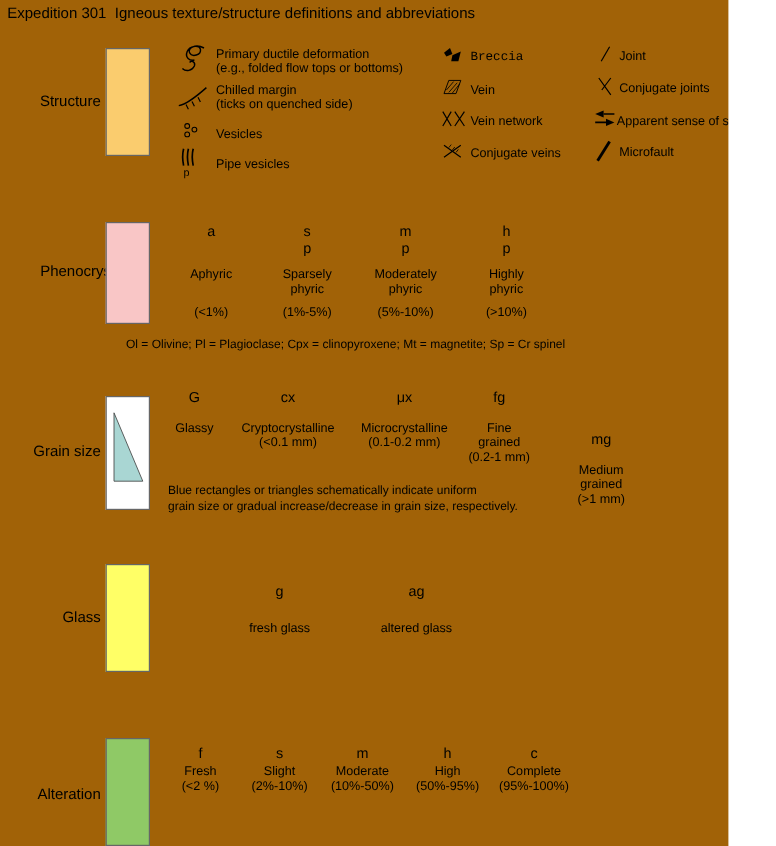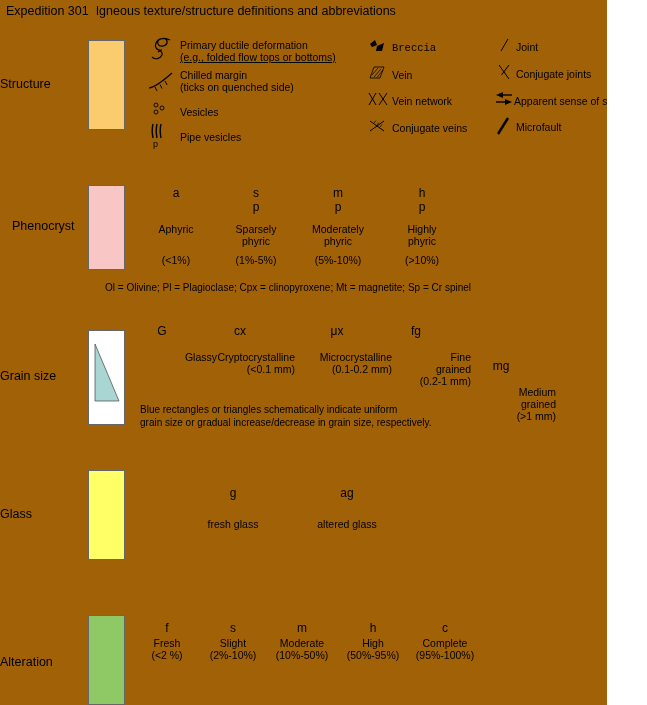--- a/index.html
+++ b/index.html
@@ -1,34 +1,34 @@
 <!DOCTYPE html>
 <html><head>
 <meta charset="utf-8">
 <style>
   * { margin:0; padding:0; box-sizing:border-box; }
   html,body { background:#fff; }
   body { font-family:"Liberation Sans", sans-serif; color:#000; }
   .page { position:relative; width:607px; height:705px; background:#a16207; overflow:hidden;padding-left:29px; }
   .abs { position:absolute; }
   .title { font-size:12.5px; white-space:pre; }
-  .sec-label { font-size:12.5px; width:84px; text-align:left; }
+  .sec-label { font-size:12.5px; width:84px; text-align:right; }
   .txt { font-size:10.5px; line-height:12px; white-space:nowrap; }
   .swatch { width:37px; height:90px; border:1px solid #666; }
   .gs-swatch { width:37px; height:95px; border:1px solid #666; background:#fff; }
   
   .ph-entry { position:absolute; top:186px; width:92px; text-align:center; }
   .ph-abbr { font-size:12px; height:14px; }
   .ph-name { font-size:10.5px; height:12px; margin-top:9px; }
   .ph-line { font-size:10.5px; height:12px; }
   .ph-range { font-size:10.5px; margin-top:7px; }
   
   .gs-entry { position:absolute; top:324px; width:110px; text-align:center; }
   .gs-abbr { font-size:12px; height:27px; }
-  .gs-line { font-size:10.5px; height:12px;text-align:right; }
+  .gs-line { font-size:10.5px; height:12px; }
   
   .gl-entry { position:absolute; top:486px; width:100px; text-align:center; }
   .gl-abbr { font-size:12px; height:14px; }
   .gl-name { font-size:10.5px; margin-top:18px; }
   
   .al-entry { position:absolute; top:621px; width:90px; text-align:center; }
   .al-abbr { font-size:12px; height:14px; }
   .al-name { font-size:10.5px; height:12px; margin-top:2px; }
   .al-range { font-size:10.5px; }
   .note { font-size:10px; white-space:nowrap; }
@@ -42,21 +42,21 @@
   <div class="abs title" style="left:6px; top:4px;">Expedition 301  Igneous texture/structure definitions and abbreviations</div>
 
   <div class="abs sec-label" style="left:0px; top:77px;">Structure</div>
   <div class="abs swatch" style="left: 88px; top: 40px; background-color: rgb(250, 204, 110);"></div>
 
   <svg class="abs" style="left:149px; top:36px;" width="28" height="26" viewBox="0 0 28 26">
     <path d="M21,4 C14,0 7,4 9,8 C11,12 19,10 18,5 C17,1 9,2 7,7 C5,12 9,15 13,14" fill="none" stroke="#000" stroke-width="1.2"></path>
     <path d="M3,21 C6,24 11,23 13,19 C14,16 11,14 9,16" fill="none" stroke="#000" stroke-width="1.2"></path>
   </svg>
   <div class="abs txt" style="left:180px; top:39px;">Primary ductile deformation</div>
-  <div class="abs txt" style="left:180px; top:51px;text-decoration:underline;">(e.g., folded flow tops or bottoms)</div>
+  <div class="abs txt" style="left:180px; top:51px;">(e.g., folded flow tops or bottoms)</div>
 
   <svg class="abs" style="left:148px; top:70px;" width="26" height="22" viewBox="0 0 26 22">
     <path d="M1,18 C7,17 15,11 24,3" fill="none" stroke="#000" stroke-width="1.2"></path>
     <path d="M7,17 L9,21 M12,14.5 L14,18.5 M17,11 L19,15" stroke="#000" stroke-width="1"></path>
   </svg>
   <div class="abs txt" style="left:180px; top:69px;">Chilled margin</div>
   <div class="abs txt" style="left:180px; top:81px;">(ticks on quenched side)</div>
 
   <svg class="abs" style="left:152px; top:101px;" width="14" height="16" viewBox="0 0 14 16">
     <circle cx="4" cy="4" r="2" fill="none" stroke="#000" stroke-width="0.9"></circle>

